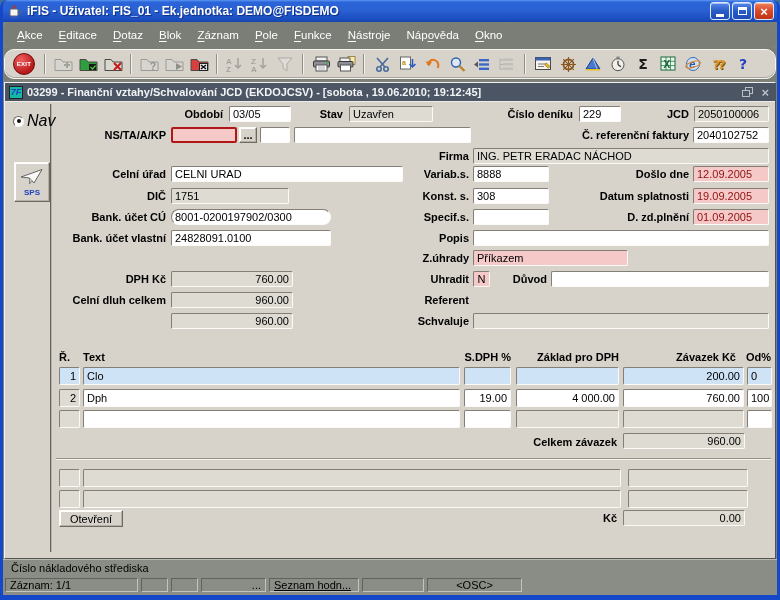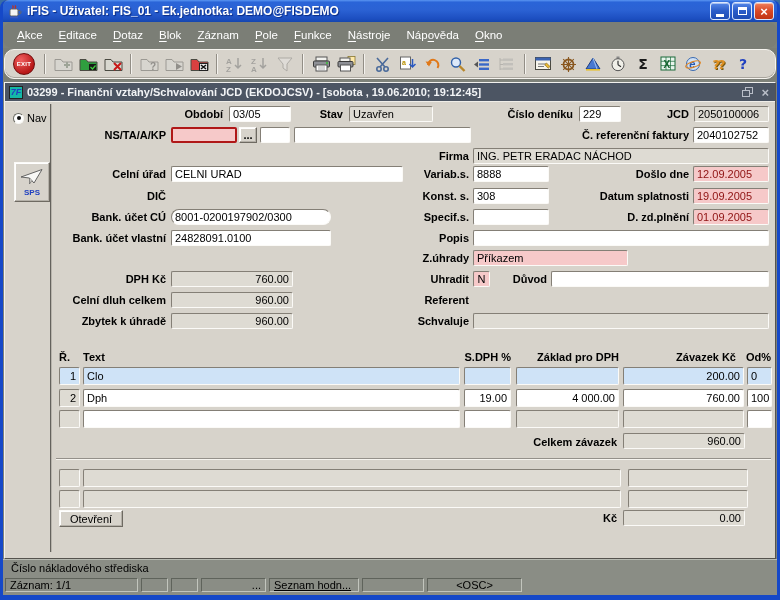--- a/index.html
+++ b/index.html
@@ -52,21 +52,21 @@
   .mdi-restore::before{content:'';position:absolute;right:0;top:0;width:6px;height:5px;border:1px solid #b9bec8;}
   .mdi-restore::after{content:'';position:absolute;left:0;bottom:0;width:6px;height:5px;border:1px solid #b9bec8;background:#4c5563;}
   .mdi-close{color:#b9bec8;font-weight:bold;font-size:13px;line-height:13px;}
   
   .canvas{flex:1;position:relative;background:#d7d3cb;border-top:1px solid #efede8;overflow:hidden;}
   .side-panel{position:absolute;left:2px;top:2px;width:45px;height:448px;border-right:2px groove #b8b4ac;}
   .radio-row{position:absolute;left:6px;top:8px;display:flex;align-items:center;gap:3px;}
   .radio{width:11px;height:11px;border-radius:50%;background:#fff;border:1px solid;
          border-color:#6a6a62 #f8f8f4 #f8f8f4 #6a6a62;position:relative;}
   .radio::after{content:'';position:absolute;left:2.5px;top:2.5px;width:4px;height:4px;border-radius:50%;background:#101010;}
-  .radio-label{font-size:11px;color:#000;}
+  .radio-label{font-size:16px;color:#000;font-style:italic;}
   .btn3d{background:#d7d3cb;border:1px solid;border-color:#fbfaf7 #6e6a62 #6e6a62 #fbfaf7;
          box-shadow:inset -1px -1px 0 #b4b0a8,inset 1px 1px 0 #fff;font-size:11px;color:#000;
          display:flex;align-items:center;justify-content:center;}
   .sps-btn{position:absolute;left:7px;top:58px;width:36px;height:40px;flex-direction:column;}
   .sps-label{color:#2040c0;font-size:8px;font-weight:bold;}
   .lbl{position:absolute;height:16px;line-height:16px;font-size:11px;font-weight:bold;color:#000;
        text-align:right;white-space:nowrap;}
   .fld{position:absolute;height:16px;font-size:11px;line-height:13px;color:#000;background:#fff;
        border:1px solid;border-color:#847f76 #fbfaf7 #fbfaf7 #847f76;border-radius:2px;
        padding:1px 3px 0 3px;white-space:nowrap;overflow:hidden;}
@@ -376,20 +376,21 @@
           <div class="fld " style="left: 688px; top: 25px; width: 76px;">2040102752</div>
           <div class="lbl" style="left: 380px; top: 46px; width: 84px;">Firma</div>
           <div class="fld gray" style="left: 468px; top: 46px; width: 296px;">ING. PETR ERADAC NÁCHOD</div>
           <div class="lbl" style="left: 40px; top: 64px; width: 121px;">Celní úřad</div>
           <div class="fld " style="left: 166px; top: 64px; width: 232px;">CELNI URAD</div>
           <div class="lbl" style="left: 380px; top: 64px; width: 84px;">Variab.s.</div>
           <div class="fld " style="left: 468px; top: 64px; width: 76px;">8888</div>
           <div class="lbl" style="left: 580px; top: 64px; width: 104px;">Došlo dne</div>
           <div class="fld pinkdate" style="left: 688px; top: 64px; width: 76px;">12.09.2005</div>
           <div class="lbl" style="left: 40px; top: 86px; width: 121px;">DIČ</div>
+          <div class="fld gray" style="left: 166px; top: 86px; width: 118px;">1751</div>
           <div class="lbl" style="left: 380px; top: 86px; width: 84px;">Konst. s.</div>
           <div class="fld " style="left: 468px; top: 86px; width: 76px;">308</div>
           <div class="lbl" style="left: 550px; top: 86px; width: 134px;">Datum splatnosti</div>
           <div class="fld pinkdate" style="left: 688px; top: 86px; width: 76px;">19.09.2005</div>
           <div class="lbl" style="left: 40px; top: 107px; width: 121px;">Bank. účet CÚ</div>
           <div class="fld " style="left: 166px; top: 107px; width: 160px; border-radius: 8px;">8001-0200197902/0300</div>
           <div class="lbl" style="left: 380px; top: 107px; width: 84px;">Specif.s.</div>
           <div class="fld " style="left: 468px; top: 107px; width: 76px;"></div>
           <div class="lbl" style="left: 570px; top: 107px; width: 114px;">D. zd.plnění</div>
           <div class="fld pinkdate" style="left: 688px; top: 107px; width: 76px;">01.09.2005</div>
@@ -401,21 +402,20 @@
           <div class="fld pink" style="left: 468px; top: 148px; width: 155px;">Příkazem</div>
           <div class="lbl" style="left: 40px; top: 169px; width: 121px;">DPH Kč</div>
           <div class="fld gray num" style="left: 166px; top: 169px; width: 122px;">760.00</div>
           <div class="lbl" style="left: 380px; top: 169px; width: 84px;">Uhradit</div>
           <div class="fld pink center" style="left: 468px; top: 169px; width: 17px;">N</div>
           <div class="lbl" style="left: 498px; top: 169px; width: 44px;">Důvod</div>
           <div class="fld " style="left: 546px; top: 169px; width: 218px;"></div>
           <div class="lbl" style="left: 20px; top: 190px; width: 141px;">Celní dluh celkem</div>
           <div class="fld gray num" style="left: 166px; top: 190px; width: 122px;">960.00</div>
           <div class="lbl" style="left: 380px; top: 190px; width: 84px;">Referent</div>
-          <div class="lbl" style="left: 20px; top: 211px; width: 141px;">Zbytek k úhradě</div>
           <div class="fld gray num" style="left: 166px; top: 211px; width: 122px;">960.00</div>
           <div class="lbl" style="left: 380px; top: 211px; width: 84px;">Schvaluje</div>
           <div class="fld gray" style="left: 468px; top: 211px; width: 296px;"></div>
           <div class="th" style="left: 54px; top: 248px; width: 22px; text-align: left;">Ř.</div>
           <div class="th" style="left: 78px; top: 248px; width: 60px; text-align: left;">Text</div>
           <div class="th" style="left: 430px; top: 248px; width: 76px; text-align: right;">S.DPH %</div>
           <div class="th" style="left: 490px; top: 248px; width: 124px; text-align: right;">Základ pro DPH</div>
           <div class="th" style="left: 640px; top: 248px; width: 91px; text-align: right;">Závazek Kč</div>
           <div class="th" style="left: 734px; top: 248px; width: 32px; text-align: right;">Od%</div>
           <div class="cell sel num" style="left: 54px; top: 265px; width: 21px;">1</div>

